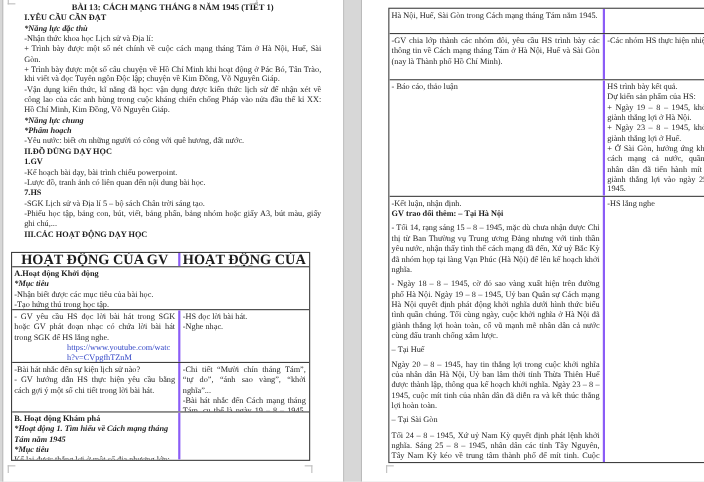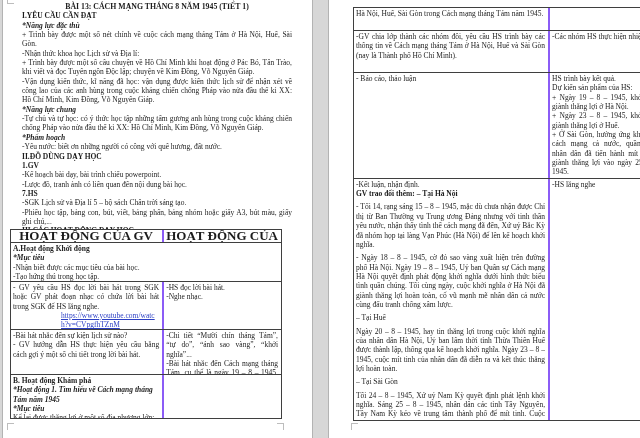--- a/index.html
+++ b/index.html
@@ -15,21 +15,21 @@
     overflow:hidden;
   }
   .page1{left:2px;width:309px;}
   .page2{left:328px;width:307px;padding-left:41px;}
   .flow{position:absolute;top:0;left:0;right:0;padding:2px 20px 0 19px;height:227px;overflow:hidden;}
   .para{font-size:7.5px;line-height:9.35px;text-align:justify;}
   .para.title{font-weight:bold;text-align:center;font-size:7.8px;}
   .para.h{font-weight:bold;text-align:left;}
   .para.hi{font-weight:bold;font-style:italic;text-align:left;}
   .para.b{font-weight:bold;text-align:left;}
-  .para.link{color:#2b3fc4;text-decoration:underline;text-align:left;word-break:break-all;padding-left:48px;}
+  .para.link{color:#2b3fc4;text-align:left;word-break:break-all;padding-left:48px;}
   .para.sp{margin-top:4px;}
   
   .tbl{position:absolute;border:1px solid #3f3f3f;background:#fff;box-sizing:border-box;overflow:hidden;}
   .tbl1{top:229px;left:7px;width:272px;height:190px;}
   .tbl2{top:7px;left:24px;right:9px;bottom:17px;}
   .trow{display:flex;border-bottom:1px solid #3f3f3f;box-sizing:border-box;overflow:hidden;}
   .trow:last-child{border-bottom:none;}
   .cell{box-sizing:border-box;padding:1px 3px 1px 2px;overflow:hidden;}
   .cell.right{border-left:2px solid #8b5cf6;font-family:Liberation Serif, serif;}
   .tbl1 .cell.gv{width:56%;}
@@ -58,26 +58,25 @@
 </head>
 <body>
 
 <div style="position:absolute;inset:0;">
 
   <div class="page page1">
     <div class="flow">
         <div class="para title">BÀI 13: CÁCH MẠNG THÁNG 8 NĂM 1945 (TIẾT 1)</div>
         <div class="para h">I.YÊU CẦU CẦN ĐẠT</div>
         <div class="para hi">*Năng lực đặc thù</div>
+        <div class="para">-Nhận thức khoa học Lịch sử và Địa lí:</div>
         <div class="para">+ Trình bày được một số nét chính về cuộc cách mạng tháng Tám ở Hà Nội, Huế, Sài Gòn.</div>
-        <div class="para">-Nhận thức khoa học Lịch sử và Địa lí:</div>
         <div class="para">+ Trình bày được một số câu chuyện về Hồ Chí Minh khi hoạt động ở Pác Bó, Tân Trào, khi viết và đọc Tuyên ngôn Độc lập; chuyện về Kim Đồng, Võ Nguyên Giáp.</div>
         <div class="para">-Vận dụng kiến thức, kĩ năng đã học: vận dụng được kiến thức lịch sử để nhận xét về công lao của các anh hùng trong cuộc kháng chiến chống Pháp vào nửa đầu thế kỉ XX: Hồ Chí Minh, Kim Đồng, Võ Nguyên Giáp.</div>
         <div class="para hi">*Năng lực chung</div>
-        <div class="para">-Tự chủ và tự học: có ý thức học tập những tấm gương anh hùng trong cuộc kháng chiến chống Pháp vào nửa đầu thế kỉ XX: Hồ Chí Minh, Kim Đồng, Võ Nguyên Giáp.</div>
         <div class="para hi">*Phẩm hoạch</div>
         <div class="para">-Yêu nước: biết ơn những người có công với quê hương, đất nước.</div>
         <div class="para h">II.ĐỒ DÙNG DẠY HỌC</div>
         <div class="para h">1.GV</div>
         <div class="para">-Kế hoạch bài dạy, bài trình chiếu powerpoint.</div>
         <div class="para">-Lược đồ, tranh ảnh có liên quan đến nội dung bài học.</div>
         <div class="para h">7.HS</div>
         <div class="para">-SGK Lịch sử và Địa lí 5 – bộ sách Chân trời sáng tạo.</div>
         <div class="para">-Phiếu học tập, bảng con, bút, viết, bảng phấn, bảng nhóm hoặc giấy A3, bút màu, giấy ghi chú,...</div>
         <div class="para h">III.CÁC HOẠT ĐỘNG DẠY HỌC</div>

